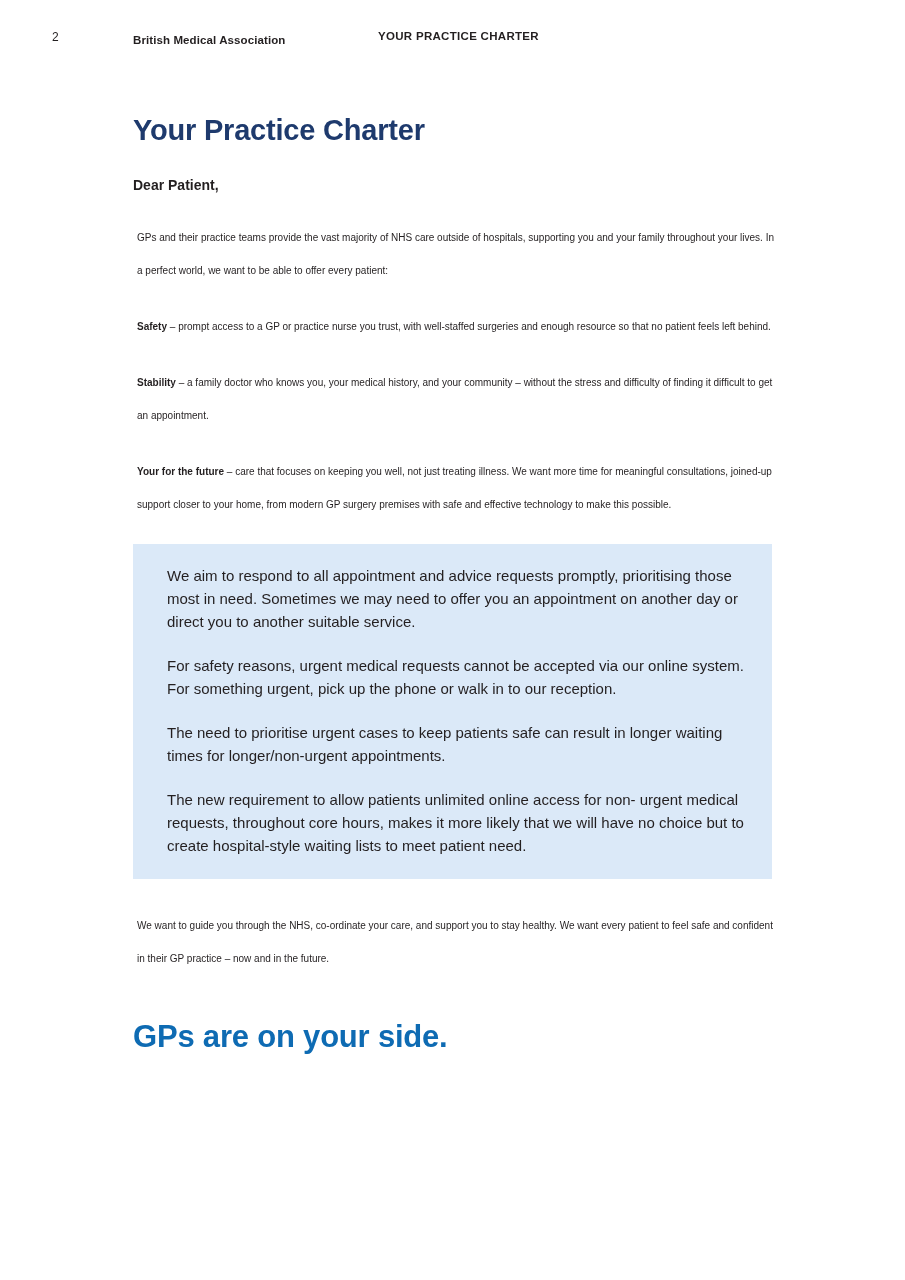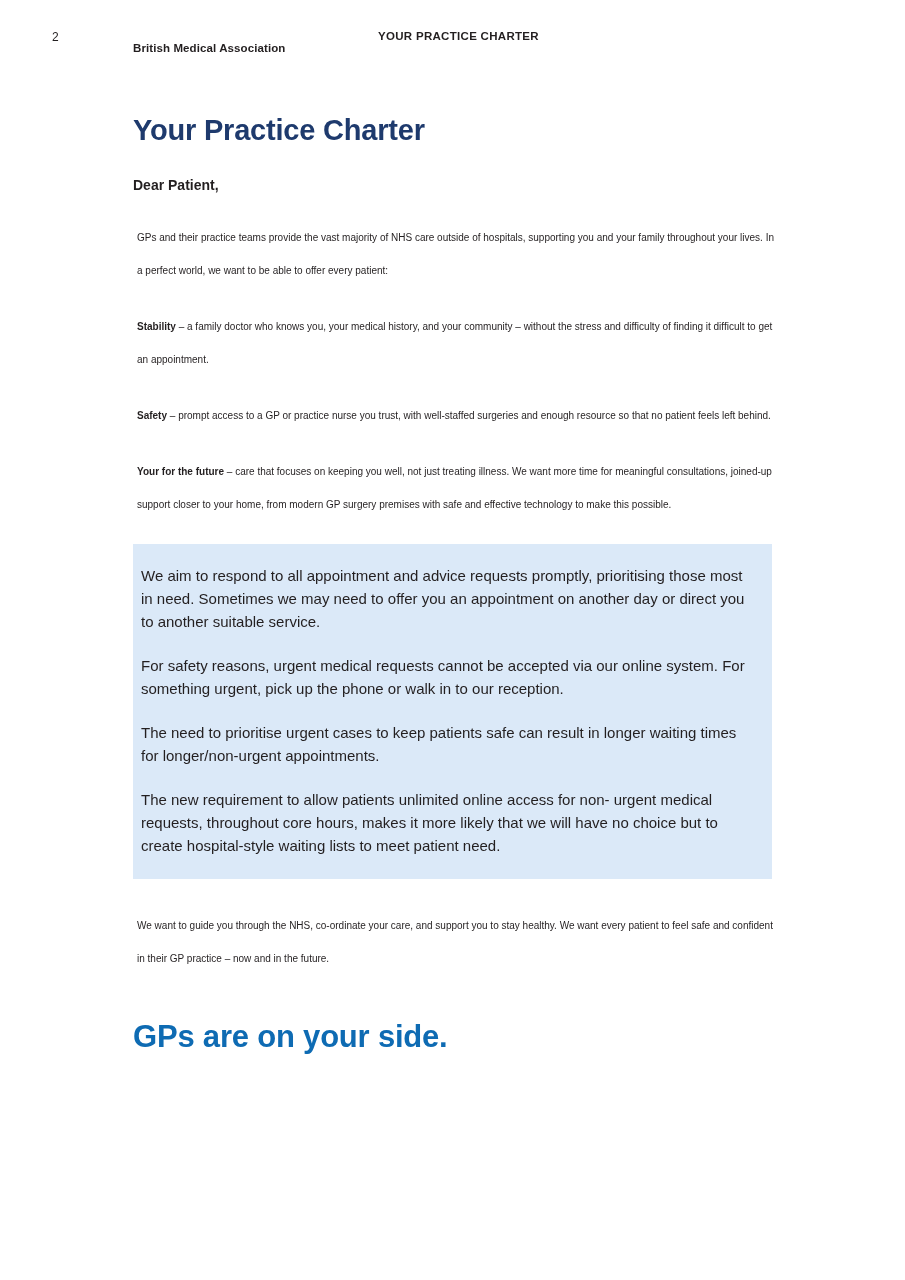--- a/index.html
+++ b/index.html
@@ -24,21 +24,21 @@
   .page-num {
     position: absolute;
     left: 52px;
     top: 0;
     font-weight: 400;
     font-size: 12px;
   }
   .org {
     position: absolute;
     left: 133px;
-    top: 12px;
+    top: 4px;
     font-weight: 700;
     letter-spacing: 0.1px;
   }
   .running-title {
     position: absolute;
     left: 378px;
     top: 0;
     font-weight: 700;
     letter-spacing: 0.3px;
     text-transform: uppercase;
@@ -65,21 +65,21 @@
   p.body {
     margin: 0 0 23px 4px;
     font-size: 10px;
     line-height: 33px;
     font-weight: 400;
   }
   p.body .lead { font-weight: 700; }
   p.body.emphasis { font-weight: 700; }
   .callout {
     margin: 0 3px 30px 0;
-    padding: 20px 17px 1px 8px;
+    padding: 20px 17px 1px 34px;
   }
   .callout p {
     margin: 0 0 21px 0;
     font-size: 15px;
     line-height: 23px;
     font-weight: 400;
   }
   .tagline {
     margin: 50px 0 0 0;
     font-size: 31px;
@@ -100,23 +100,23 @@
   </header>
 
   <main class="content">
 
     <h1 class="title" style="color: rgb(30, 58, 109);">Your Practice Charter</h1>
 
     <p class="salutation">Dear Patient,</p>
 
     <p class="body">GPs and their practice teams provide the vast majority of NHS care outside of hospitals, supporting you and your family throughout your lives. In a perfect world, we want to be able to offer every patient:</p>
 
+    <p class="body"><span class="lead">Safety</span><span> – prompt access to a GP or practice nurse you trust, with well-staffed surgeries and enough resource so that no patient feels left behind.</span></p>
+
     <p class="body"><span class="lead">Stability</span><span> – a family doctor who knows you, your medical history, and your community – without the stress and difficulty of finding it difficult to get an appointment.</span></p>
-
-    <p class="body"><span class="lead">Safety</span><span> – prompt access to a GP or practice nurse you trust, with well-staffed surgeries and enough resource so that no patient feels left behind.</span></p>
 
     <p class="body"><span class="lead">Your for the future</span><span> – care that focuses on keeping you well, not just treating illness. We want more time for meaningful consultations, joined-up support closer to your home, from modern GP surgery premises with safe and effective technology to make this possible.</span></p>
 
 
     <div class="callout" style="background: rgb(219, 233, 248);">
       <p>We aim to respond to all appointment and advice requests promptly, prioritising those most in need. Sometimes we may need to offer you an appointment on another day or direct you to another suitable service.</p>
       <p>For safety reasons, urgent medical requests cannot be accepted via our online system. For something urgent, pick up the phone or walk in to our reception.</p>
       <p>The need to prioritise urgent cases to keep patients safe can result in longer waiting times for longer/non-urgent appointments.</p>
       <p>The new requirement to allow patients unlimited online access for non- urgent medical requests, throughout core hours, makes it more likely that we will have no choice but to create hospital-style waiting lists to meet patient need.</p>
     </div>

